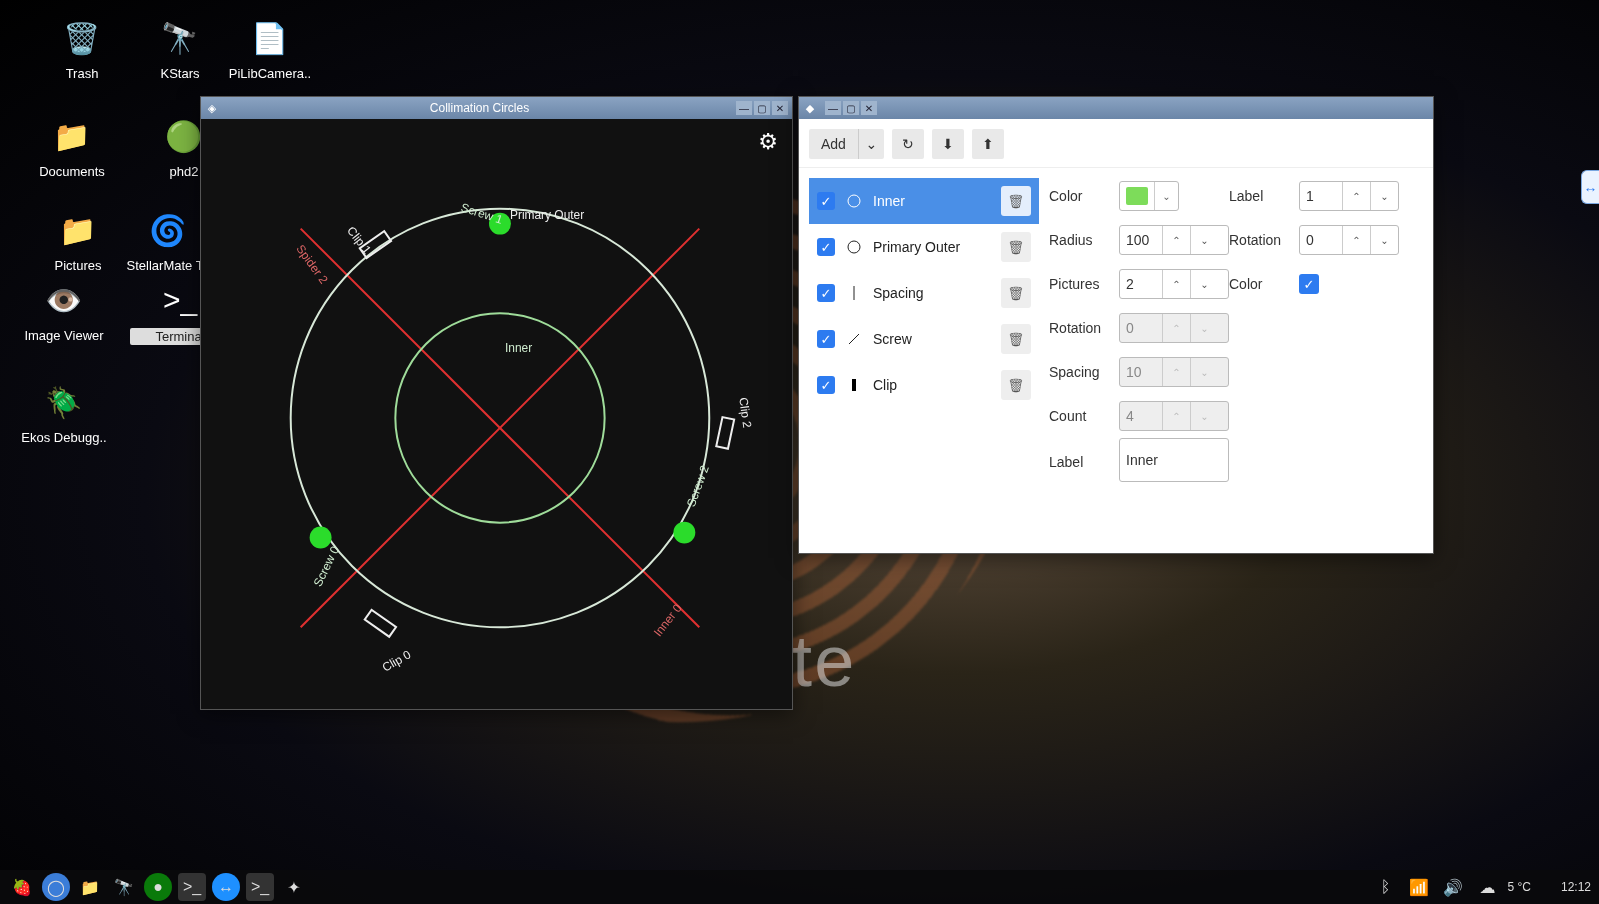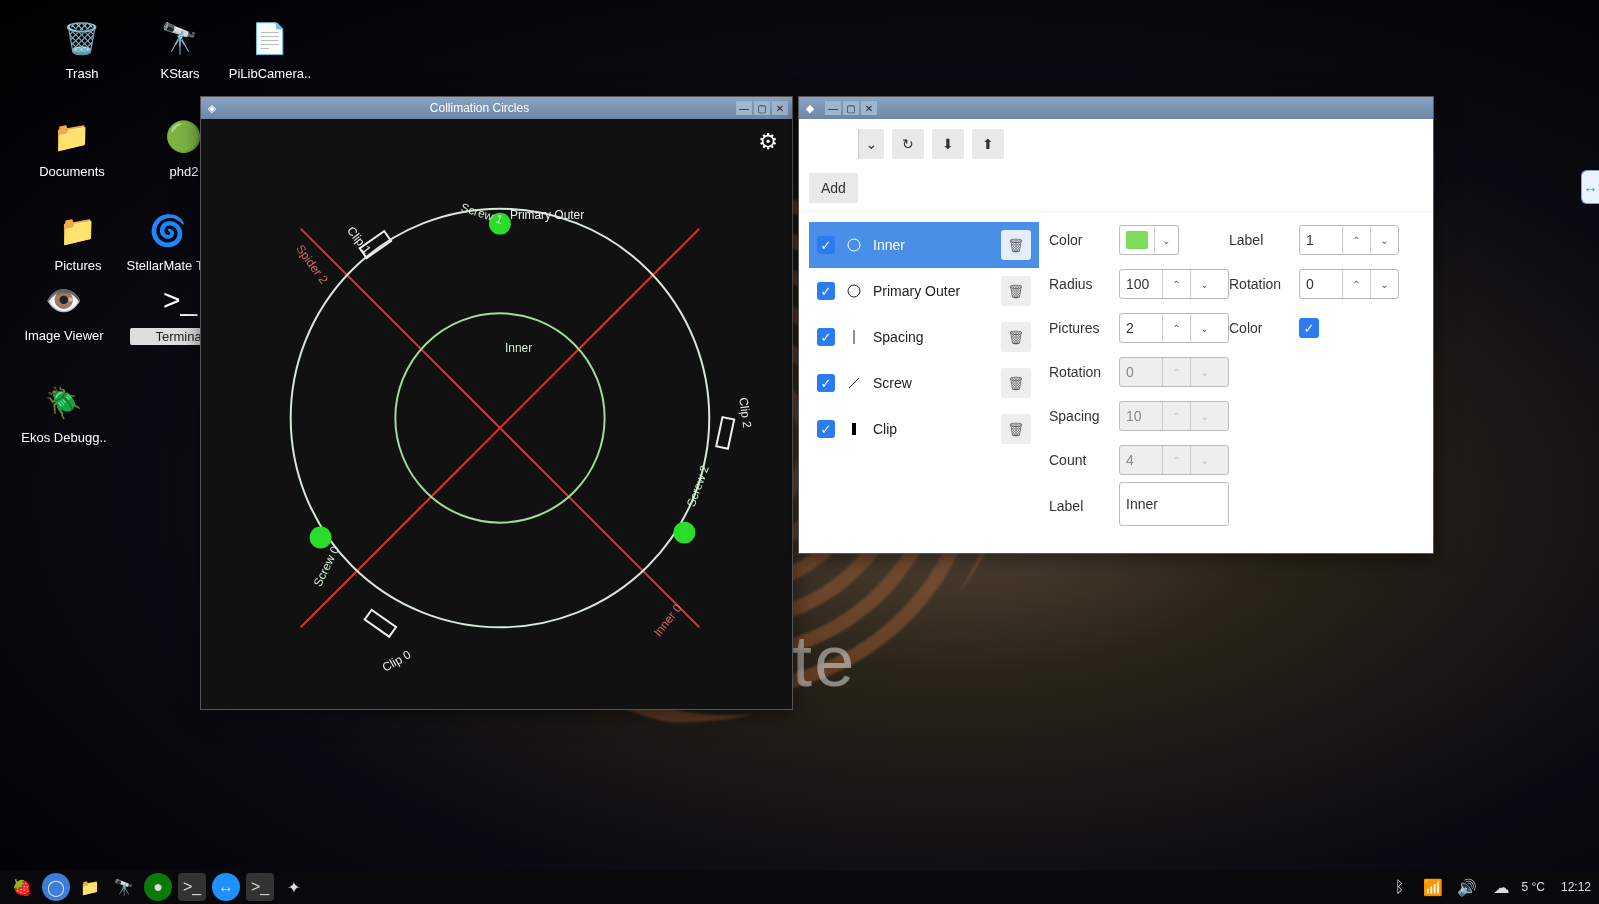--- a/index.html
+++ b/index.html
@@ -62,21 +62,21 @@
   .clabel{font-size:12px;fill:#cfeccf;}
   .clabel.red{fill:#d66;}
   .clabel.white{fill:#eee;}
   
   .settings-body{height:calc(100% - 22px);display:flex;flex-direction:column;background:#fff;}
   .toolbar{display:flex;gap:8px;padding:10px 10px 8px;border-bottom:1px solid #eee;}
   .btn{height:30px;background:#e9e9e9;border:none;border-radius:2px;display:flex;align-items:center;justify-content:center;font-size:14px;color:#333;cursor:pointer;}
   .btn.square{width:32px;}
   .btn.add{padding:0 12px;}
   .split{display:flex;}
-  .split .btn.add{border-radius:2px 0 0 2px;margin-top:44px;}
+  .split .btn.add{border-radius:2px 0 0 2px;}
   .split .btn.caret{width:26px;border-left:1px solid #ccc;border-radius:0 2px 2px 0;}
   .content{flex:1;display:flex;gap:10px;padding:10px;}
   .listpane{width:230px;display:flex;flex-direction:column;gap:0;}
   .row{display:flex;align-items:center;height:46px;padding:0 8px;border-radius:0;gap:10px;}
   .row.sel{background:#4a8fe7;color:#fff;}
   .chk{width:18px;height:18px;background:#2d7bf0;border-radius:3px;display:flex;align-items:center;justify-content:center;color:#fff;font-size:13px;cursor:pointer;flex-shrink:0;}
   .row .shape{width:18px;height:18px;display:flex;align-items:center;justify-content:center;flex-shrink:0;}
   .row .name{flex:1;font-size:14px;}
   .del{width:30px;height:30px;background:#eee;border:none;border-radius:3px;display:flex;align-items:center;justify-content:center;cursor:pointer;color:#555;flex-shrink:0;}
   .row.sel .del{background:rgba(255,255,255,.85);}
@@ -370,14 +370,14 @@
   <div class="ticon" style="background:#333">&gt;_</div>
   <div class="ticon" style="background:#1e90ff;border-radius:50%">↔</div>
   <div class="ticon" style="background:#333">&gt;_</div>
   <div class="ticon">✦</div>
   <div class="spacer"></div>
   <div class="ticon">ᛒ</div>
   <div class="ticon">📶</div>
   <div class="ticon">🔊</div>
   <div class="ticon">☁</div>
   <span>5 °C</span>
-  <span style="margin-left:10px">12:12</span>
+  <span style="margin-left:24px">12:12</span>
 </div>
 
 </body></html>

